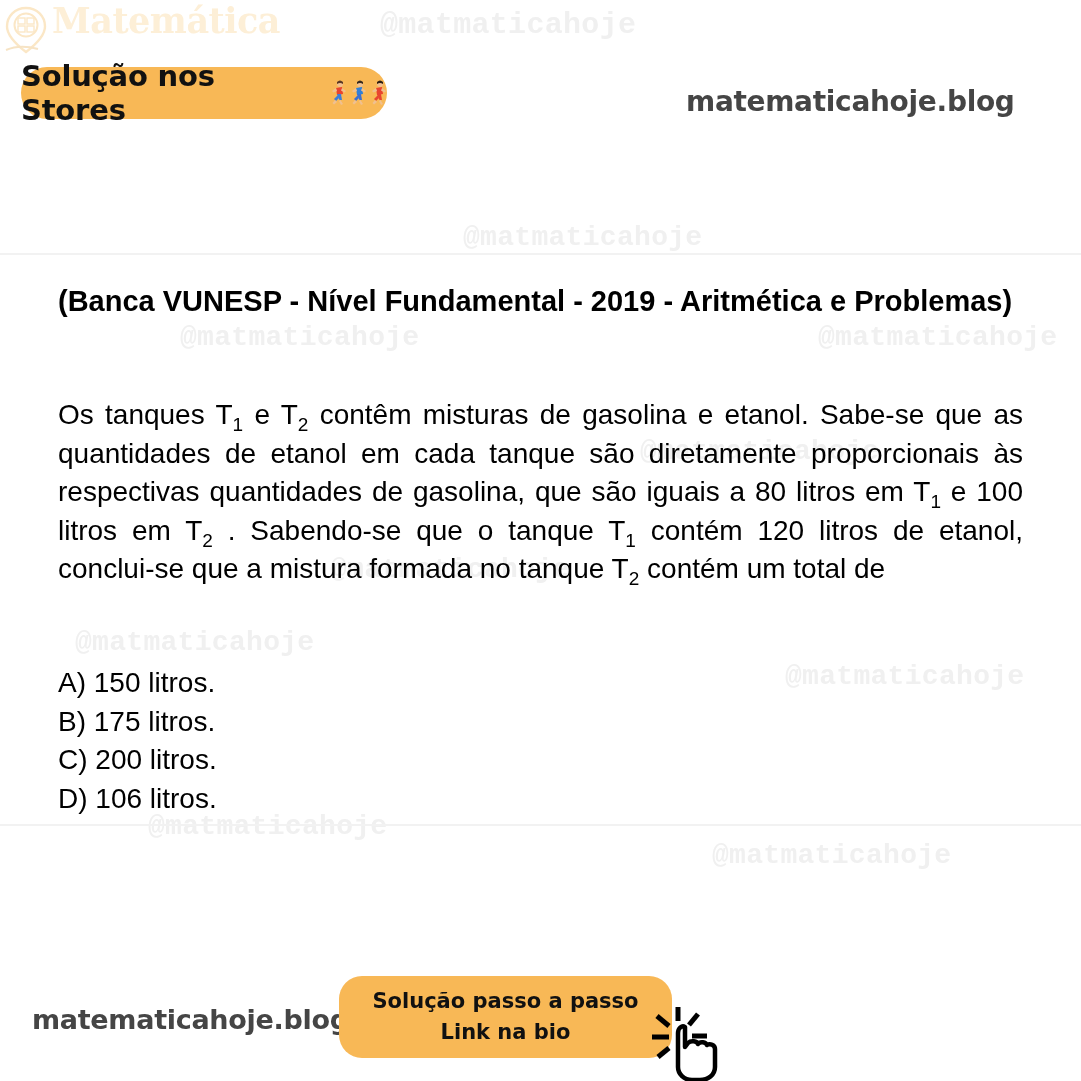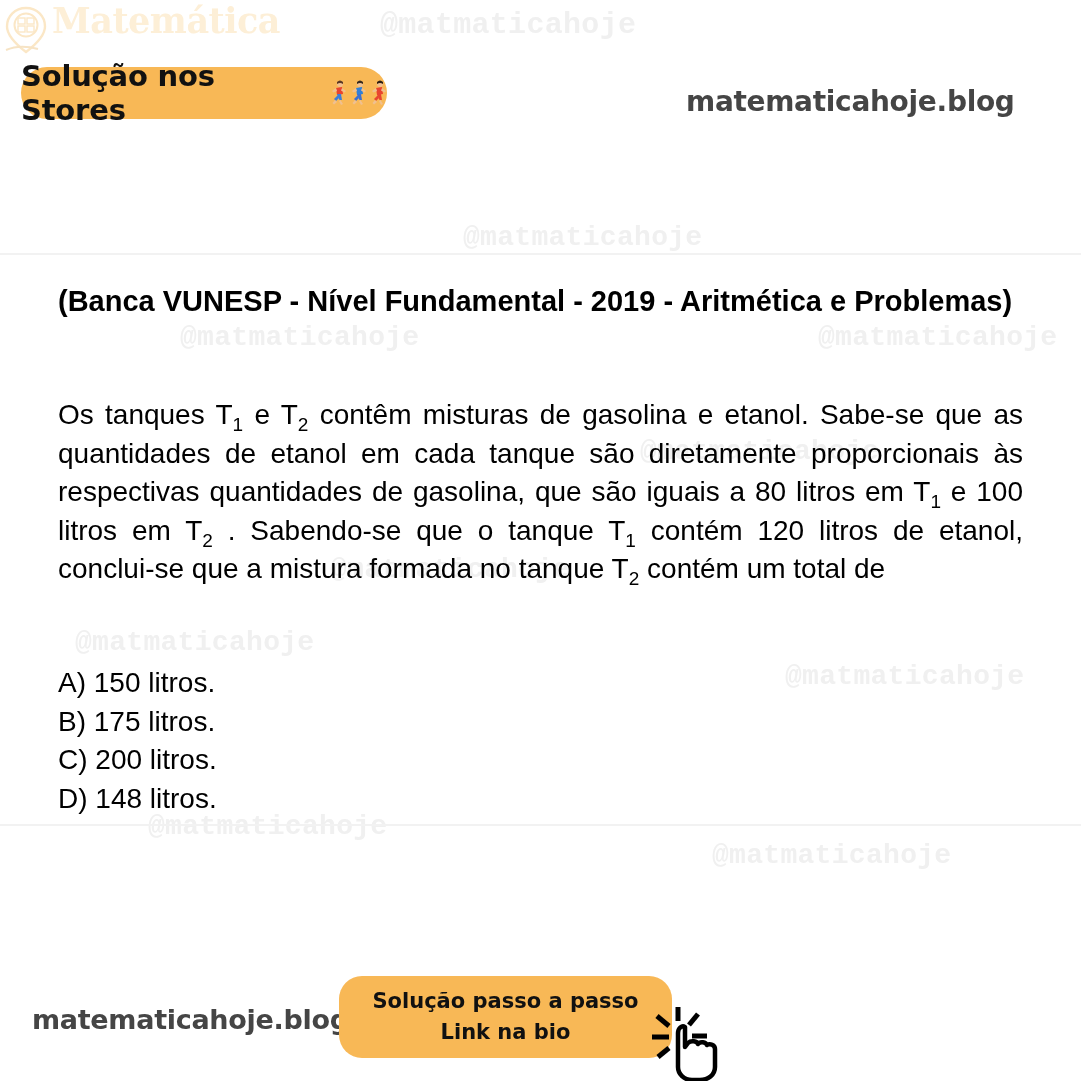--- a/index.html
+++ b/index.html
@@ -281,21 +281,21 @@
   <div id="header-domain" style="color: rgb(69, 69, 69);">matematicahoje.blog</div>
 
   <div id="q-title">(Banca VUNESP - Nível Fundamental - 2019 - Aritmética e Problemas)</div>
 
   <div id="q-body"><span>Os tanques T</span><sub>1</sub><span> e T</span><sub>2</sub><span> contêm misturas de gasolina e etanol. Sabe-se que as quantidades de etanol em cada tanque são diretamente proporcionais às respectivas quantidades de gasolina, que são iguais a 80 litros em T</span><sub>1</sub><span> e 100 litros em T</span><sub>2</sub><span> . Sabendo-se que o tanque T</span><sub>1</sub><span> contém 120 litros de etanol, conclui-se que a mistura formada no tanque T</span><sub>2</sub><span> contém um total de</span></div>
 
   <div id="q-options">
       <span class="opt">A) 150 litros.</span>
       <span class="opt">B) 175 litros.</span>
       <span class="opt">C) 200 litros.</span>
-      <span class="opt">D) 148 litros.</span>
+      <span class="opt">D) 106 litros.</span>
     </div>
 
   <div id="footer-domain" style="color: rgb(69, 69, 69);">matematicahoje.blog</div>
 
   <div id="footer-cta" style="background: rgb(248, 184, 86);">
     <span class="fc-line">Solução passo a passo</span>
     <span class="fc-line">Link na bio</span>
   </div>
 
   <svg id="click-hand" viewBox="0 0 88 84">

